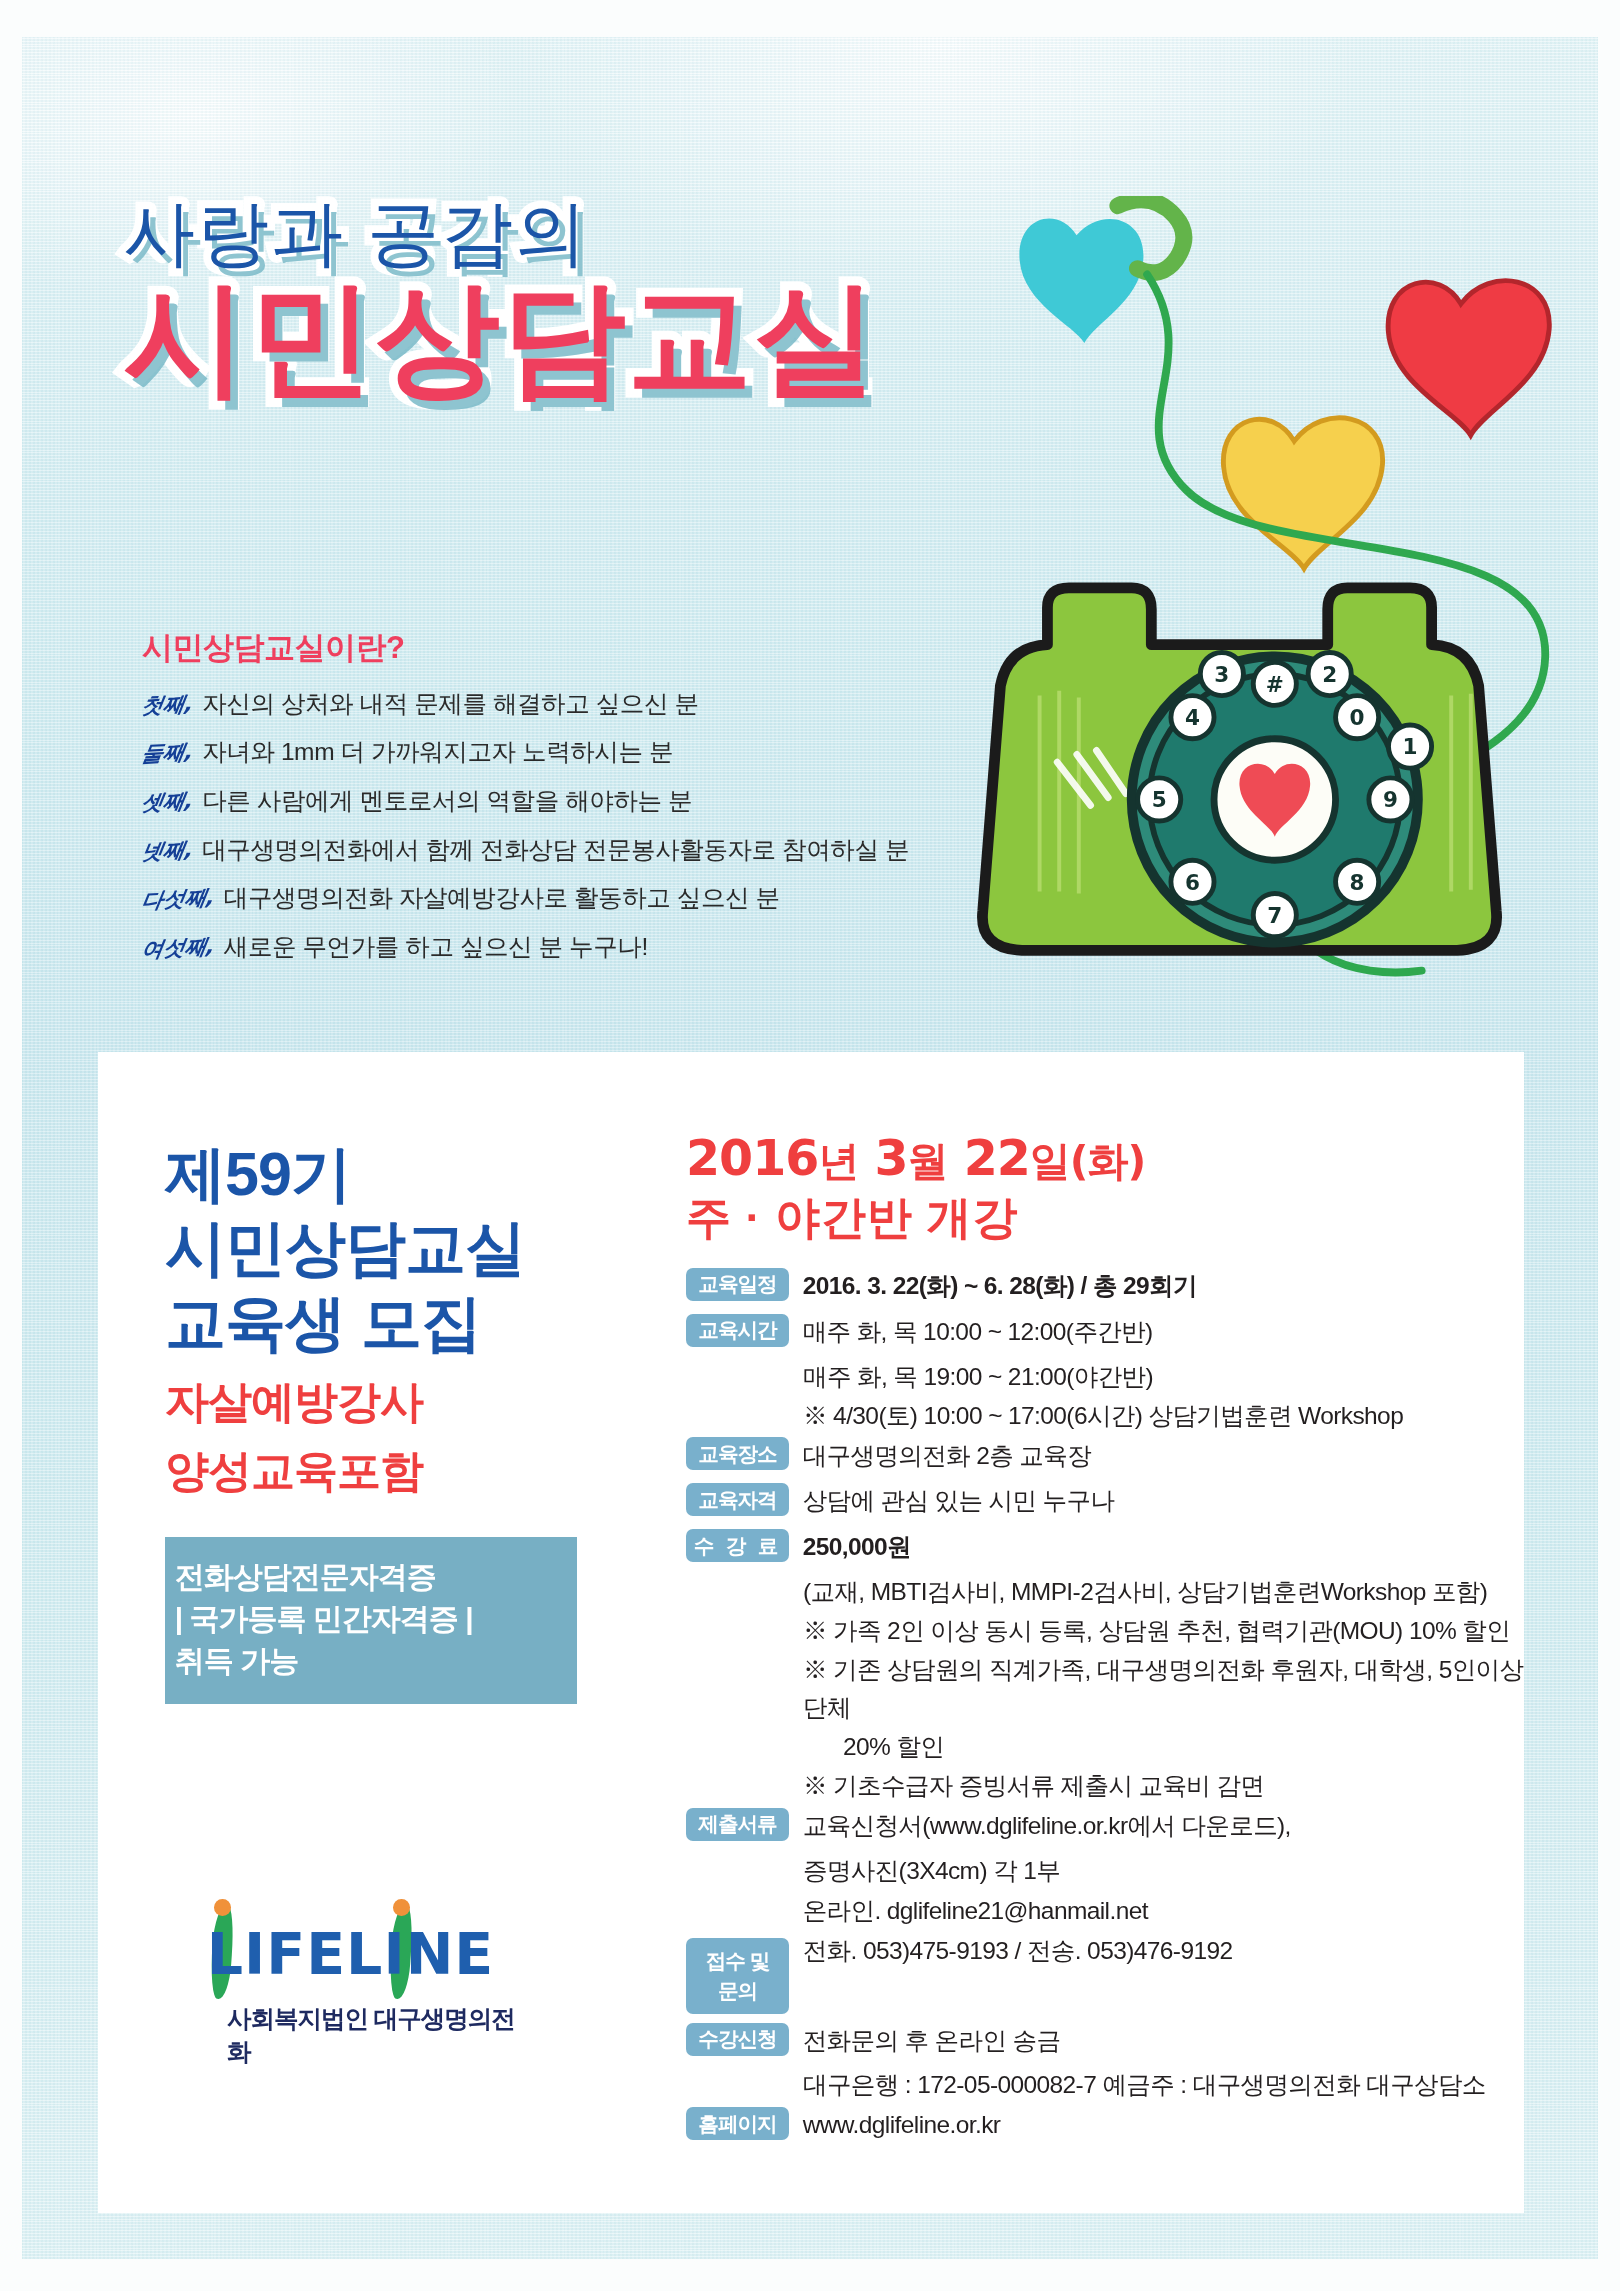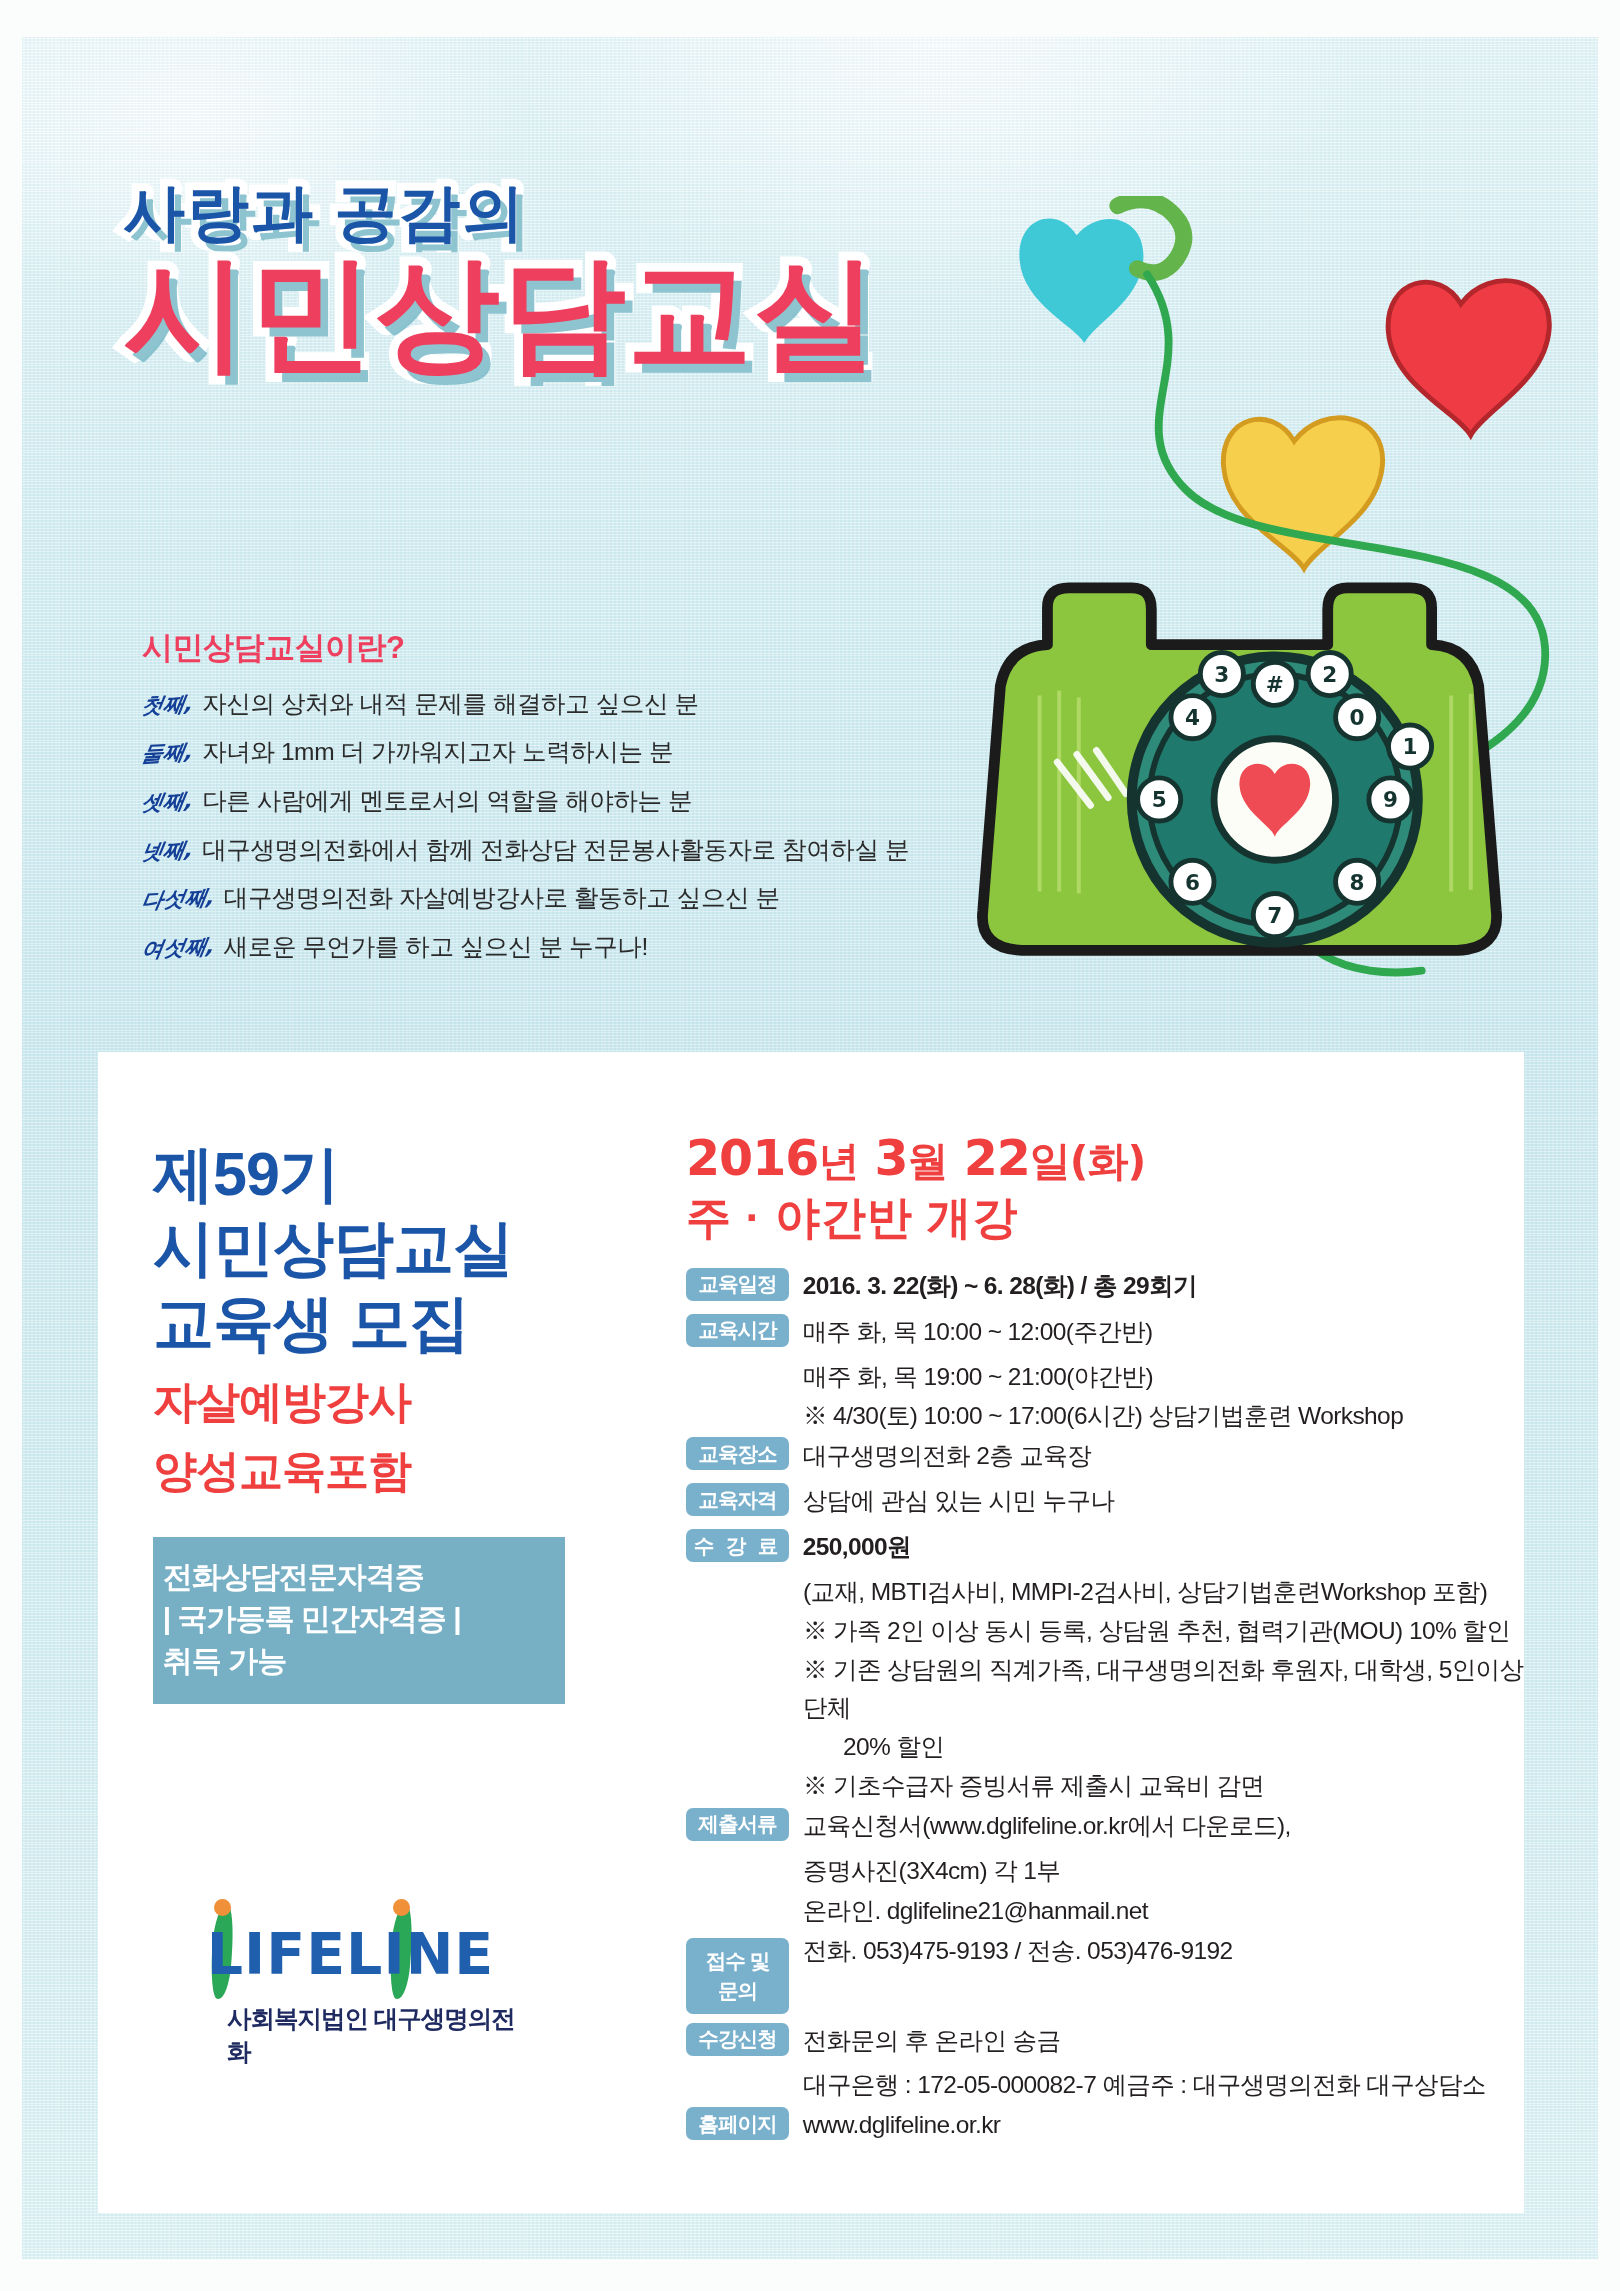--- a/index.html
+++ b/index.html
@@ -25,25 +25,26 @@
     opacity:.85;pointer-events:none;
   }
   .white-edge{position:absolute;left:0;top:0;width:100%;height:37px;background:#fbfdfd;}
   .white-edge.bottom{top:auto;bottom:0;height:33px;}
   .side-edge{position:absolute;top:0;bottom:0;width:21.6px;background:#fbfdfd;}
   .side-edge.l{left:0;} .side-edge.r{right:0;}
 
   
   .titles{position:absolute;left:123px;top:182px;z-index:6;}
   .t1{
-    font-size:62px;line-height:1.0;font-weight:bold;letter-spacing:2px;
+    font-size:72px;line-height:1.0;font-weight:normal;letter-spacing:2px;
     color:#1b55a8;
     -webkit-text-stroke:15.7px #ffffff;
     paint-order:stroke fill;
     text-shadow:6.9px 7.8px 0 rgba(122,186,200,.85);
+    margin-top:15px;
   }
   .t2{
     margin-top:5.9px;
     font-size:125px;line-height:1.0;font-weight:bold;letter-spacing:1px;
     color:#ef3f5e;
     -webkit-text-stroke:17.6px #ffffff;
     paint-order:stroke fill;
     text-shadow:7.8px 8.8px 0 rgba(122,186,200,.85);
   }
 
@@ -66,21 +67,21 @@
   
   .deco{position:absolute;left:1000px;top:196px;width:608px;height:804px;z-index:3;}
 
   
   .panel{
     position:absolute;left:98px;top:1052px;width:1426px;height:1161px;
     background:#ffffff;z-index:5;
   }
 
   
-  .lcol{position:absolute;left:153px;top:1137px;width:421px;z-index:7;}
+  .lcol{position:absolute;left:165px;top:1137px;width:421px;z-index:7;}
   .lc-h{color:#1b55a8;font-weight:bold;font-size:61px;line-height:1.22;letter-spacing:-1px;}
   .lc-sub{color:#ef3f3f;font-weight:bold;font-size:44px;line-height:1.25;letter-spacing:-1px;margin-top:13.7px;}
   .cert-box{
     margin-top:39px;background:#77afc4;color:#ffffff;
     padding:19.6px 9.8px 21.6px;text-align:left;width:412px;
     font-weight:bold;font-size:30px;line-height:1.4;letter-spacing:-1px;
   }
 
   
   .logo{position:absolute;left:174px;top:1921px;width:353px;z-index:8;}

